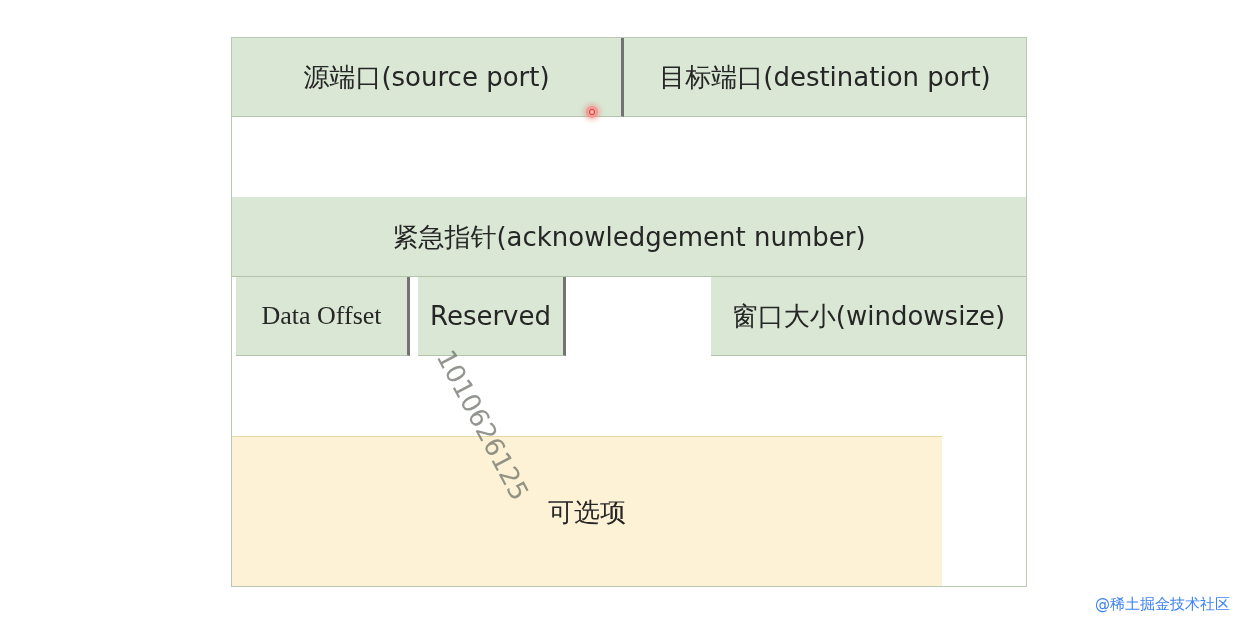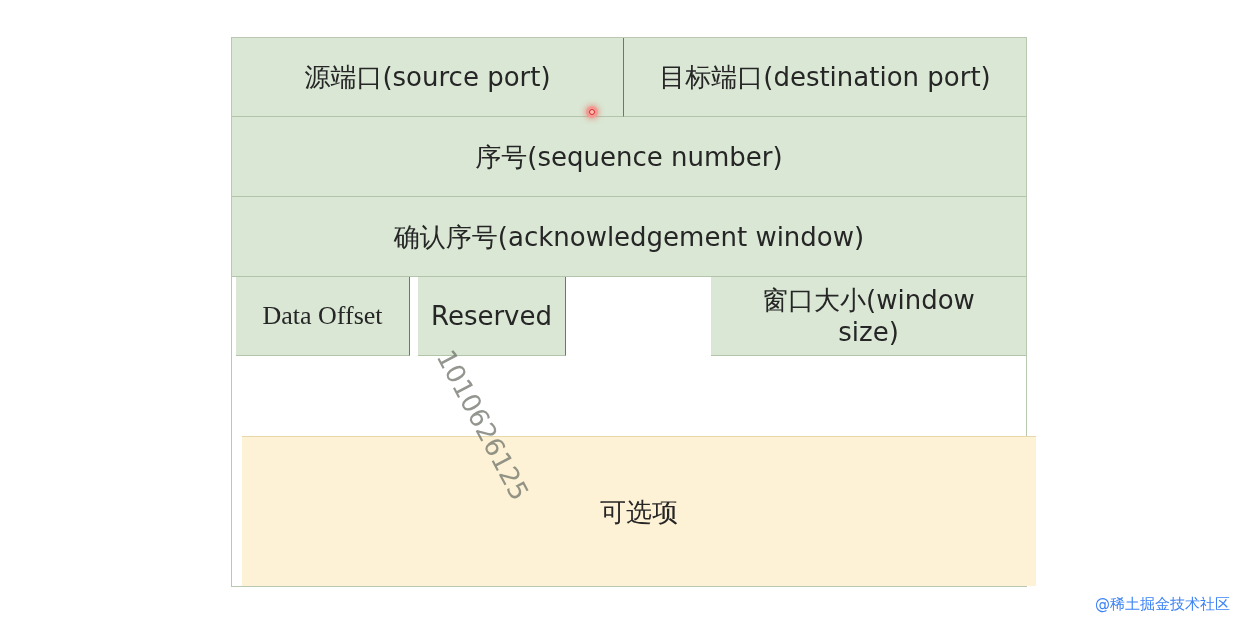--- a/index.html
+++ b/index.html
@@ -9,21 +9,21 @@
     font-family: "DejaVu Sans", "Liberation Sans", sans-serif;
     color: #262626;
   }
   .table {
     position: absolute; left: 231px; top: 37px; width: 796px; height: 550px;
     border: 1px solid #b9c8b0; box-sizing: border-box;
   }
   .cell {
     position: absolute; box-sizing: border-box;
     background: #d9e7d4;
-    border-right: 1px solid #737373; border-bottom: 1px solid #b2c4aa;
+    border-right: 3px solid #737373; border-bottom: 1px solid #b2c4aa;
     display: flex; align-items: center; justify-content: center; text-align: center;
     font-size: 26px; line-height: 32px;
   }
   .cell.last-col { border-right: none; align-items: center; }
   .cell.options {
     background: #fdf2d5; border-bottom: none; border-top: 1px solid #e6d7a8;
   }
   .cell span { display: block; }
   .cursor-dot {
     position: absolute; left: 586px; top: 106px; width: 12px; height: 12px;
@@ -49,41 +49,38 @@
 
 <div class="table">
 
   <div class="cell" style="left:0;top:0;width:392px;height:79px;">
     <span>源端口(source port)</span>
   </div>
   <div class="cell last-col" style="left:392px;top:0;width:402px;height:79px;">
     <span>目标端口(destination port)</span>
   </div>
 
-  <div class="cell last-col" style="left:0;top:79px;width:794px;height:80px;">
-    <span>序号(sequence number)</span>
-  </div>
 
   <div class="cell last-col" style="left:0;top:159px;width:794px;height:80px;">
-    <span>确认序号(acknowledgement window)</span>
+    <span>紧急指针(acknowledgement number)</span>
   </div>
 
   <div class="cell" style="left:4px;top:239px;width:174px;height:79px;font-family:Liberation Serif, serif;">
     <span>Data Offset</span>
   </div>
   <div class="cell" style="left:186px;top:239px;width:148px;height:79px;">
     <span>Reserved</span>
   </div>
-  <div class="cell last-col" style="left:479px;top:239px;width:315px;height:79px;flex-direction:column;">
+  <div class="cell last-col" style="left:479px;top:239px;width:315px;height:79px;flex-direction:row;">
     <span>窗口大小(window</span>
     <span>size)</span>
   </div>
 
 
-  <div class="cell options last-col" style="left:10px;top:398px;width:794px;height:150px;">
+  <div class="cell options last-col" style="left:0;top:398px;width:710px;height:150px;">
     <span>可选项</span>
   </div>
 </div>
 
 <div class="cursor-dot"></div>
 
 <div class="watermark-id">1010626125</div>
 
 <div class="site-watermark">@稀土掘金技术社区</div>
 

